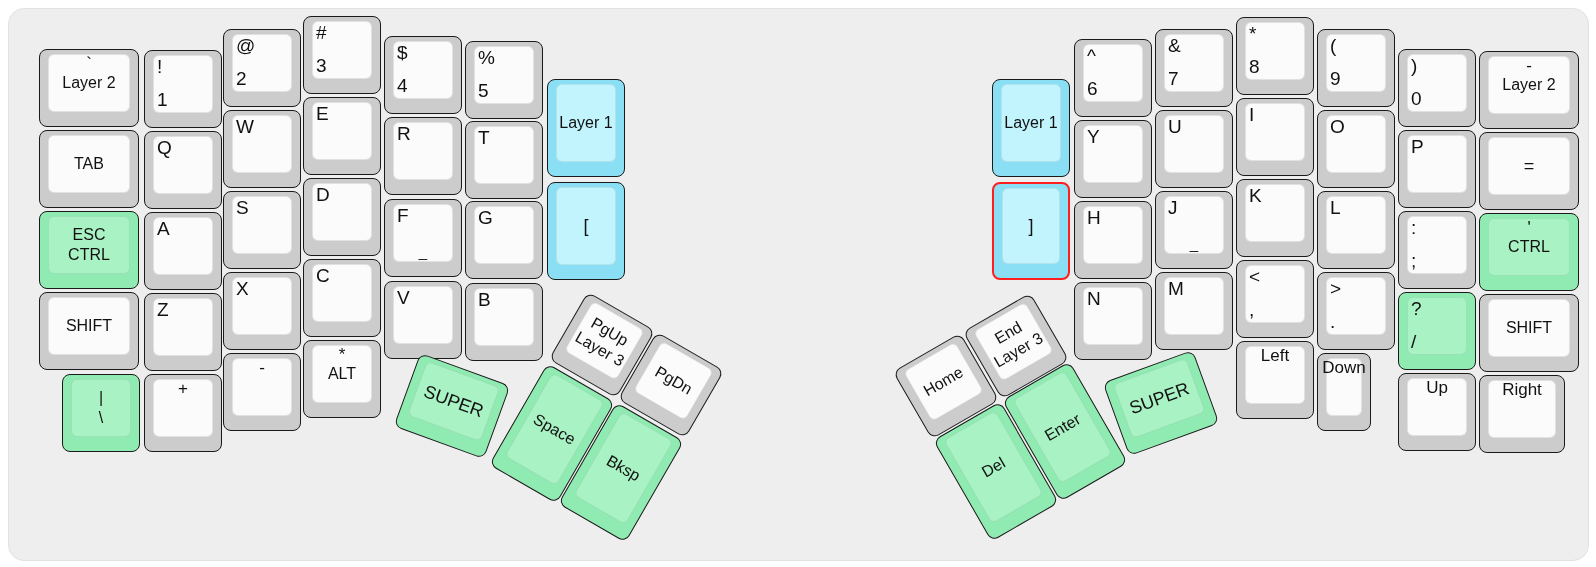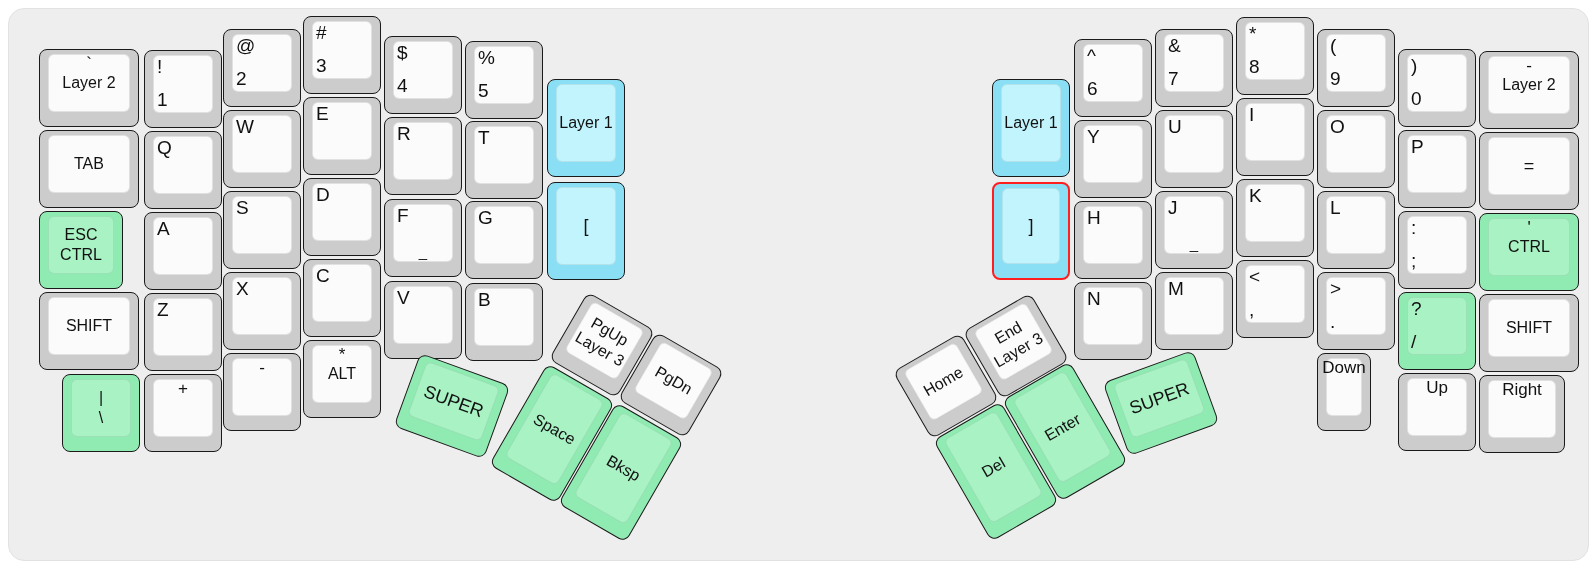--- a/index.html
+++ b/index.html
@@ -31,21 +31,21 @@
   <div id="panel">
       <div class="key normal" style="left: 30px; top: 40px; width: 100px; height: 78px;">
         <div class="cap"></div>
         <div class="label tc">`</div>
         <div class="label c">Layer 2</div>
       </div>
       <div class="key normal" style="left: 30px; top: 121px; width: 100px; height: 78px;">
         <div class="cap"></div>
         <div class="label c">TAB</div>
       </div>
-      <div class="key green" style="left: 30px; top: 202px; width: 84px; height: 78px;">
+      <div class="key green" style="left: 30px; top: 202px; width: 100px; height: 78px;">
         <div class="cap"></div>
         <div class="label c">ESC
 CTRL</div>
       </div>
       <div class="key normal" style="left: 30px; top: 283px; width: 100px; height: 78px;">
         <div class="cap"></div>
         <div class="label c">SHIFT</div>
       </div>
       <div class="key green" style="left: 53px; top: 365px; width: 78px; height: 78px;">
         <div class="cap"></div>
@@ -254,20 +254,24 @@
         <div class="label tl">I</div>
       </div>
       <div class="key normal" style="left: 1227px; top: 170px; width: 78px; height: 78px;">
         <div class="cap"></div>
         <div class="label tl">K</div>
       </div>
       <div class="key normal" style="left: 1227px; top: 251px; width: 78px; height: 78px;">
         <div class="cap"></div>
         <div class="label tl">&lt;</div>
         <div class="label ml">,</div>
+      </div>
+      <div class="key normal" style="left: 1227px; top: 332px; width: 78px; height: 78px;">
+        <div class="cap"></div>
+        <div class="label tc">Left</div>
       </div>
       <div class="key normal" style="left: 1308px; top: 20px; width: 78px; height: 78px;">
         <div class="cap"></div>
         <div class="label tl">(</div>
         <div class="label ml">9</div>
       </div>
       <div class="key normal" style="left: 1308px; top: 101px; width: 78px; height: 78px;">
         <div class="cap"></div>
         <div class="label tl">O</div>
       </div>

